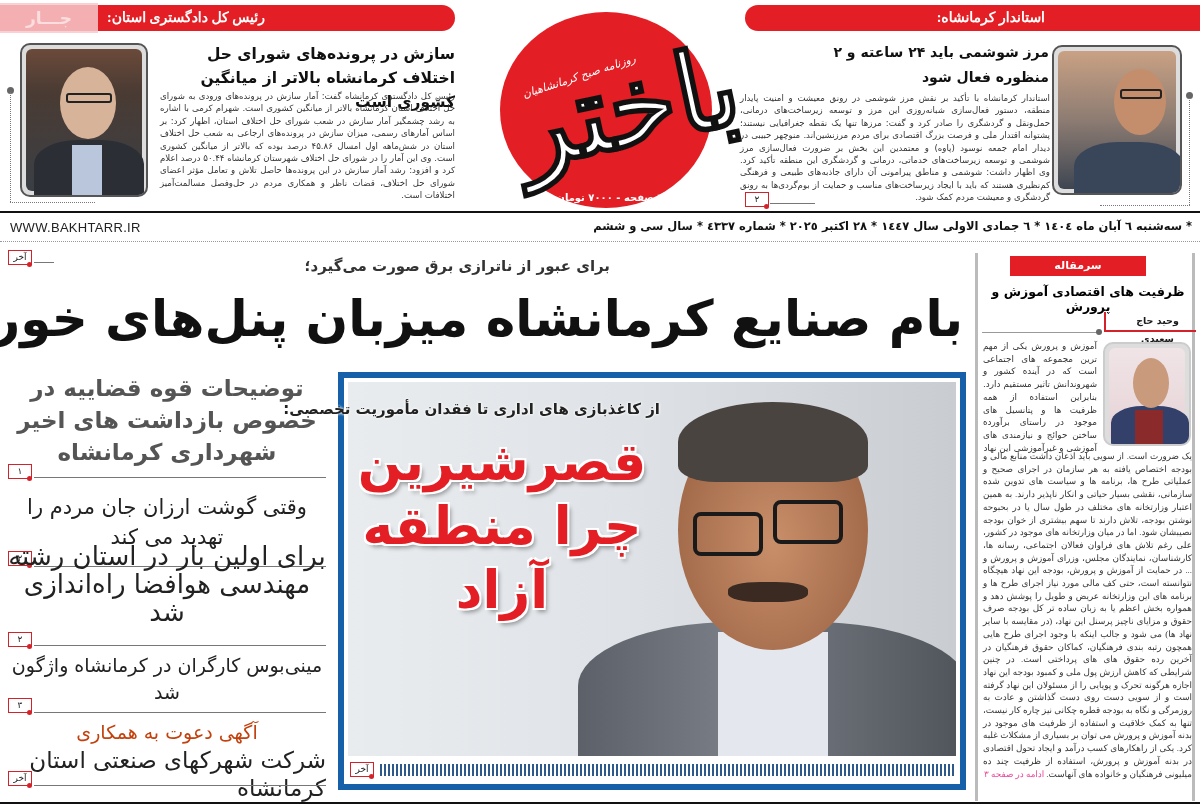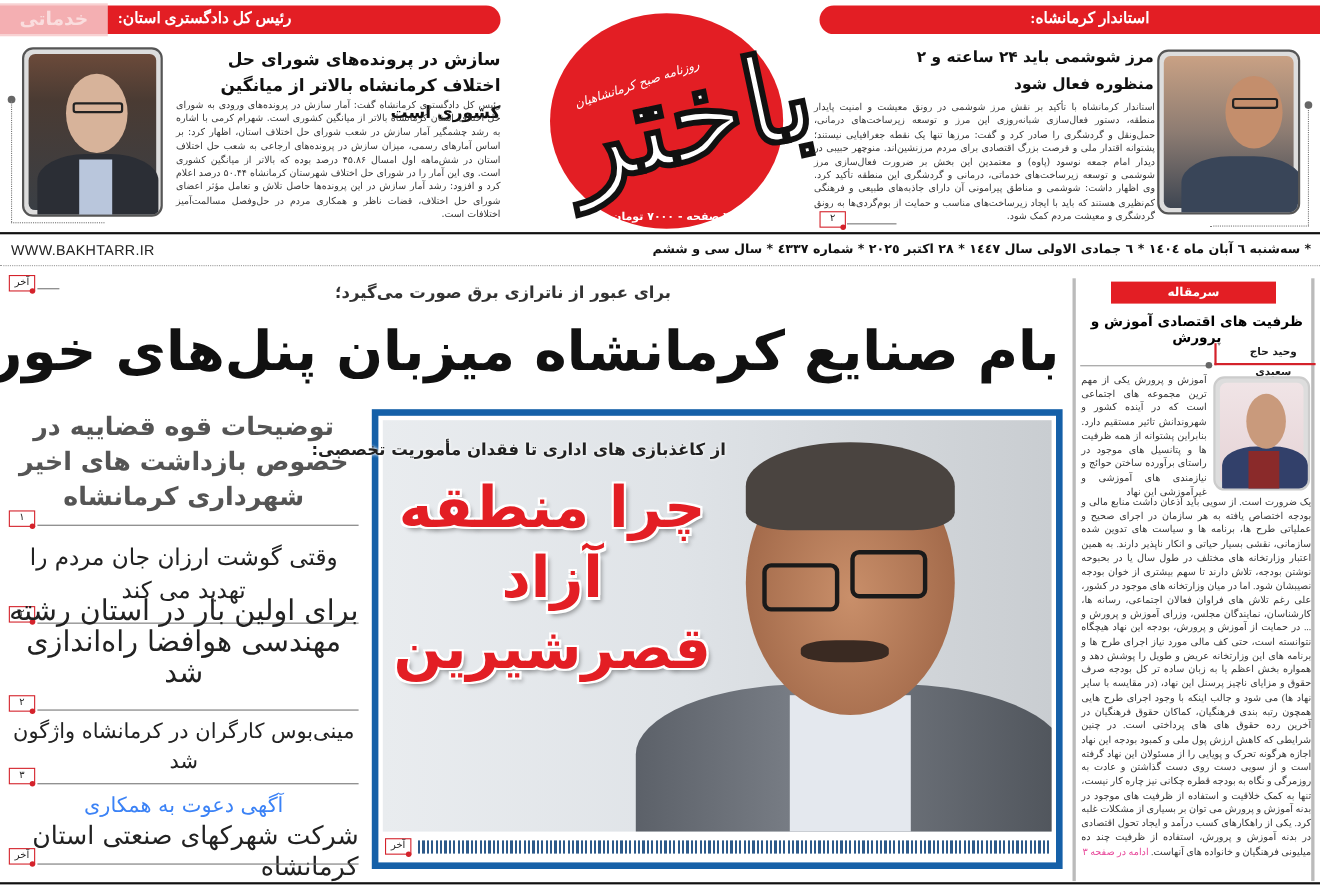--- a/index.html
+++ b/index.html
@@ -52,36 +52,36 @@
   .feature-kicker { position: absolute; right: 300px; top: 22px; direction: rtl; font-size: 15px; font-weight: bold; color: #222; text-shadow: 0 0 3px #fff,0 0 3px #fff; white-space: nowrap; }
   .feature-title { position: absolute; left: 8px; top: 52px; width: 300px; direction: rtl; text-align: center;
                    font-size: 52px; line-height: 64px; font-weight: 900; color: #e31e24;
                    text-shadow: 2px 2px 0 #fff, -2px -2px 0 #fff, 2px -2px 0 #fff, -2px 2px 0 #fff, 3px 4px 4px rgba(0,0,0,.35); }
   .feature-footer { position: absolute; left: 4px; right: 4px; bottom: 4px; height: 20px; }
   .barcode { position: absolute; left: 32px; right: 2px; top: 4px; height: 12px;
              background: repeating-linear-gradient(90deg,#2d5a8a 0 2px, transparent 2px 4px); }
 
   
   .editorial { position: absolute; left: 975px; top: 253px; width: 220px; height: 548px; border-left: 3px solid #bbb; border-right: 3px solid #bbb; }
-  .ed-tag { position: absolute; left: 1010px; top: 256px; width: 150px; height: 20px; background: #e31e24; color: #fff; font-size: 11px; font-weight: bold; text-align: center; line-height: 20px; direction: rtl; }
+  .ed-tag { position: absolute; left: 1010px; top: 256px; width: 136px; height: 20px; background: #e31e24; color: #fff; font-size: 11px; font-weight: bold; text-align: center; line-height: 20px; direction: rtl; }
   .ed-title { position: absolute; left: 984px; top: 284px; width: 208px; direction: rtl; text-align: center; font-size: 12.5px; font-weight: bold; color: #000000; }
   .ed-author { position: absolute; left: 1104px; top: 312px; width: 92px; height: 20px; border-left: 2px solid #d4222b; border-bottom: 2px solid #d4222b; direction: rtl; text-align: center; font-size: 9.5px; font-weight: bold; line-height: 18px; padding-left: 13px; }
   .ed-text { position: absolute; direction: rtl; text-align: justify; font-size: 8.8px; line-height: 12.7px; color: #333; }
   .ed-cont { color: #e8489a; }
 
   .ticker { position: absolute; direction: rtl; font-size: 11.5px; font-weight: bold; color: #111; white-space: nowrap; }
   .url { position: absolute; left: 10px; top: 220px; font-family: "Liberation Sans", sans-serif; font-size: 13px; color: #222; letter-spacing: .3px; }
 </style>
 </head>
 <body>
 
 <div class="redbar redbar-left">
   <span style="position:absolute;right:190px;">رئیس کل دادگستری استان:</span>
 </div>
-<div class="jar-tag">خدماتی</div>
+<div class="jar-tag">جـــار</div>
 
 <div class="photo" style="left:20px;top:43px;width:128px;height:154px;">
   <div class="bg" style="background:linear-gradient(180deg,#6b4a3a 0%,#4a3b33 30%,#3a3f45 100%);"></div>
   <div class="suit" style="left:12px;top:95px;width:110px;height:60px;background:#2b2e35;"></div>
   <div class="suit" style="left:50px;top:100px;width:30px;height:55px;background:#b9c6dc;border-radius:0;"></div>
   <div class="head" style="left:38px;top:22px;width:56px;height:72px;background:#d7b39a;"></div>
   <div class="abs" style="left:44px;top:48px;width:46px;height:10px;border:2px solid #222;border-radius:3px;"></div>
 </div>
 <div class="dot" style="left:7px;top:87px;"></div>
 <div class="abs" style="left:10px;top:92px;height:110px;border-left:1px dotted #777;"></div>
@@ -141,40 +141,40 @@
 <div class="page-badge" style="left:8px;top:632px;">۲</div>
 <div class="hr" style="left:34px;top:645px;width:292px;"></div>
 
 <div class="left-item" style="top:652px;font-size:19px;line-height:27px;">
   <span>مینی‌بوس کارگران در کرمانشاه واژگون شد</span>
 </div>
 <div class="page-badge" style="left:8px;top:698px;">۳</div>
 <div class="hr" style="left:34px;top:712px;width:292px;"></div>
 
 <div class="left-item" style="top:718px;font-size:19px;line-height:28px;">
-  <div style="color:#3b82f6;">آگهی دعوت به همکاری</div>
+  <div style="color:#c2410c;">آگهی دعوت به همکاری</div>
   <div style="font-size:23px;text-align:right;">شرکت شهرکهای صنعتی استان کرمانشاه</div>
 </div>
 <div class="page-badge" style="left:8px;top:771px;">آخر</div>
 <div class="hr" style="left:34px;top:785px;width:292px;"></div>
 
 <div class="feature">
   <div class="feature-inner">
     <div class="suit" style="left:230px;top:240px;width:390px;height:160px;background:linear-gradient(90deg,#5c6169,#7a7f87 40%,#4f545b);"></div>
     <div class="suit" style="left:370px;top:250px;width:110px;height:150px;background:#e4e8ee;border-radius:0;"></div>
     <div class="head" style="left:330px;top:28px;width:190px;height:240px;background:radial-gradient(ellipse at 50% 55%,#c98f6a 0%,#a56c4c 70%,#8a5a3f 100%);"></div>
     <div class="abs" style="left:330px;top:20px;width:190px;height:80px;border-radius:50% 50% 20% 20%;background:#4a4440;"></div>
     <div class="abs" style="left:345px;top:130px;width:70px;height:44px;border:4px solid #1a1a1a;border-radius:8px;"></div>
     <div class="abs" style="left:425px;top:118px;width:70px;height:44px;border:4px solid #1a1a1a;border-radius:8px;"></div>
     <div class="abs" style="left:380px;top:200px;width:80px;height:20px;background:#3a2a22;border-radius:40%;"></div>
   </div>
   <div class="feature-kicker">از کاغذبازی های اداری تا فقدان مأموریت تخصصی:</div>
   <div class="feature-title">
+    <div>قصرشیرین</div>
     <div>چرا منطقه آزاد</div>
-    <div>قصرشیرین</div>
   </div>
   <div class="feature-footer">
     <div class="page-badge" style="left:2px;top:2px;">آخر</div>
     <div class="barcode"></div>
   </div>
 </div>
 
 <div class="editorial"></div>
 <div class="ed-tag">سرمقاله</div>
 <div class="ed-title">ظرفیت های اقتصادی آموزش و پرورش</div>
@@ -182,19 +182,19 @@
 <div class="hr" style="left:982px;top:332px;width:120px;background:#999;"></div>
 <div class="dot" style="left:1096px;top:329px;width:6px;height:6px;"></div>
 
 <div class="photo" style="left:1103px;top:342px;width:88px;height:104px;border-color:#ccc;">
   <div class="bg" style="background:linear-gradient(180deg,#f0e4e6 0%,#e6d3d6 100%);"></div>
   <div class="suit" style="left:6px;top:62px;width:78px;height:42px;background:#32406a;"></div>
   <div class="suit" style="left:30px;top:66px;width:28px;height:38px;background:#8a2a2a;border-radius:0;"></div>
   <div class="head" style="left:28px;top:14px;width:36px;height:50px;background:#c99a7c;"></div>
 </div>
 
-<div class="ed-text" style="left:983px;top:340px;width:114px;">آموزش و پرورش یکی از مهم ترین مجموعه های اجتماعی است که در آینده کشور و شهروندانش تاثیر مستقیم دارد. بنابراین پشتوانه از همه ظرفیت ها و پتانسیل های موجود در راستای برآورده ساختن حوائج و نیازمندی های آموزشی و غیرآموزشی این نهاد</div>
+<div class="ed-text" style="left:983px;top:340px;width:114px;">آموزش و پرورش یکی از مهم ترین مجموعه های اجتماعی است که در آینده کشور و شهروندانش تاثیر مستقیم دارد. بنابراین استفاده از همه ظرفیت ها و پتانسیل های موجود در راستای برآورده ساختن حوائج و نیازمندی های آموزشی و غیرآموزشی این نهاد</div>
 <div class="ed-text" style="left:983px;top:450px;width:209px;font-family:Liberation Serif, serif;">
   <span>یک ضرورت است. از سویی باید اذعان داشت منابع مالی و بودجه اختصاص یافته به هر سازمان در اجرای صحیح و عملیاتی طرح ها، برنامه ها و سیاست های تدوین شده سازمانی، نقشی بسیار حیاتی و انکار ناپذیر دارند. به همین اعتبار وزارتخانه های مختلف در طول سال یا در بحبوحه نوشتن بودجه، تلاش دارند تا سهم بیشتری از خوان بودجه نصیبشان شود. اما در میان وزارتخانه های موجود در کشور، علی رغم تلاش های فراوان فعالان اجتماعی، رسانه ها، کارشناسان، نمایندگان مجلس، وزرای آموزش و پرورش و ... در حمایت از آموزش و پرورش، بودجه این نهاد هیچگاه نتوانسته است، حتی کف مالی مورد نیاز اجرای طرح ها و برنامه های این وزارتخانه عریض و طویل را پوشش دهد و همواره بخش اعظم یا به زبان ساده تر کل بودجه صرف حقوق و مزایای ناچیز پرسنل این نهاد، (در مقایسه با سایر نهاد ها) می شود و جالب اینکه با وجود اجرای طرح هایی همچون رتبه بندی فرهنگیان، کماکان حقوق فرهنگیان در آخرین رده حقوق های های پرداختی است. در چنین شرایطی که کاهش ارزش پول ملی و کمبود بودجه این نهاد اجازه هرگونه تحرک و پویایی را از مسئولان این نهاد گرفته است و از سویی دست روی دست گذاشتن و عادت به روزمرگی و نگاه به بودجه قطره چکانی نیز چاره کار نیست، تنها به کمک خلاقیت و استفاده از ظرفیت های موجود در بدنه آموزش و پرورش می توان بر بسیاری از مشکلات غلبه کرد. یکی از راهکارهای کسب درآمد و ایجاد تحول اقتصادی در بدنه آموزش و پرورش، استفاده از ظرفیت چند ده میلیونی فرهنگیان و خانواده های آنهاست.</span>
   <span class="ed-cont">ادامه در صفحه ۳</span>
 </div>
 
 <div class="rule" style="top:802px;"></div>
 
 </body></html>

